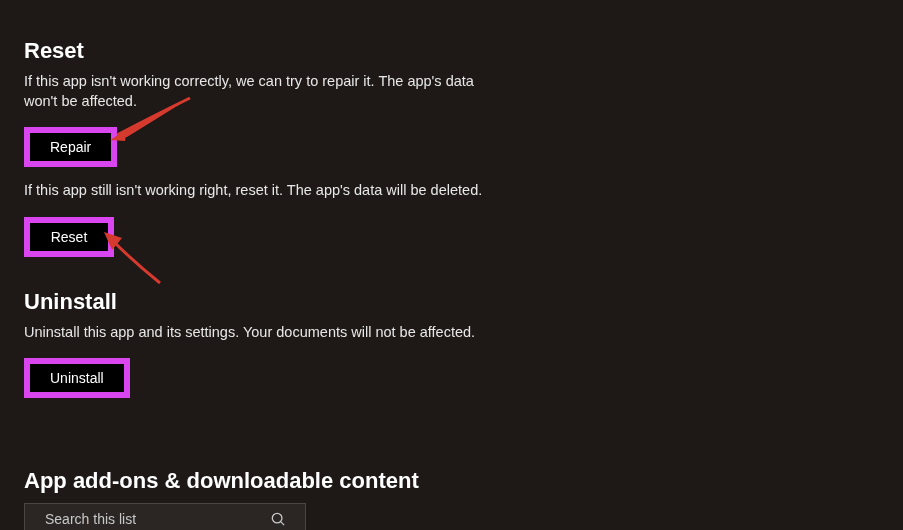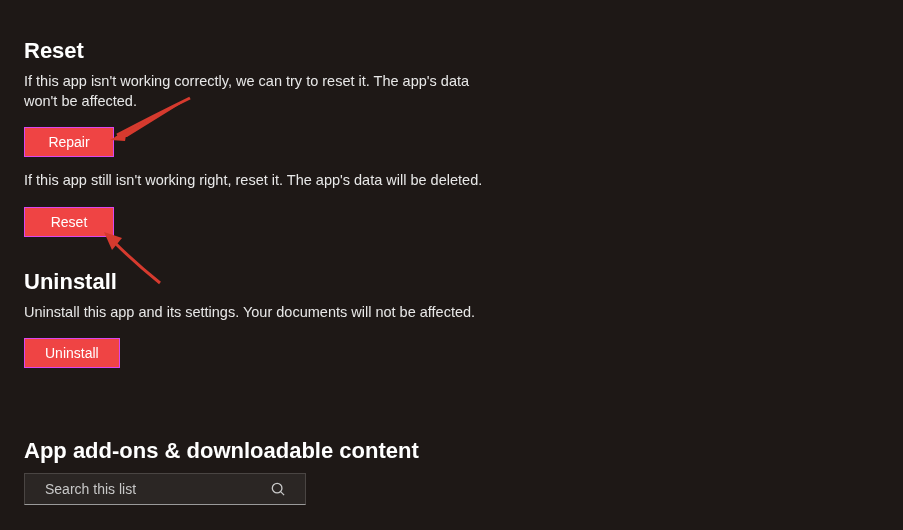--- a/index.html
+++ b/index.html
@@ -27,22 +27,22 @@
       margin-top: 14px;
     }
     .description {
       font-size: 14.5px;
       color: #e8e8e8;
       line-height: 1.35;
       max-width: 470px;
       margin-bottom: 16px;
     }
     .btn {
-      background-color: #ef4444;
-      border: 1px solid #d946ef;
+      background-color: #000000;
+      border: 6px solid #d946ef;
       color: #ffffff;
       font-size: 14px;
       padding: 6px 20px;
       cursor: pointer;
       font-family: inherit;
       min-width: 90px;
       margin-bottom: 14px;
     }
     .addons-heading {
       font-size: 22px;
@@ -86,21 +86,21 @@
     .arrow svg {
       fill: #d63a2e;
     }
   </style>
 </head>
 <body>
 
 
 
 <h2 class="section-heading first">Reset</h2>
-<p class="description">If this app isn't working correctly, we can try to reset it. The app's data won't be affected.</p>
+<p class="description">If this app isn't working correctly, we can try to repair it. The app's data won't be affected.</p>
 <button class="btn">Repair</button>
 <p class="description">If this app still isn't working right, reset it. The app's data will be deleted.</p>
 <button class="btn">Reset</button>
 
 <h2 class="section-heading">Uninstall</h2>
 <p class="description">Uninstall this app and its settings. Your documents will not be affected.</p>
 <button class="btn">Uninstall</button>
 
 <h2 class="addons-heading">App add-ons &amp; downloadable content</h2>
 <div class="search-box">

